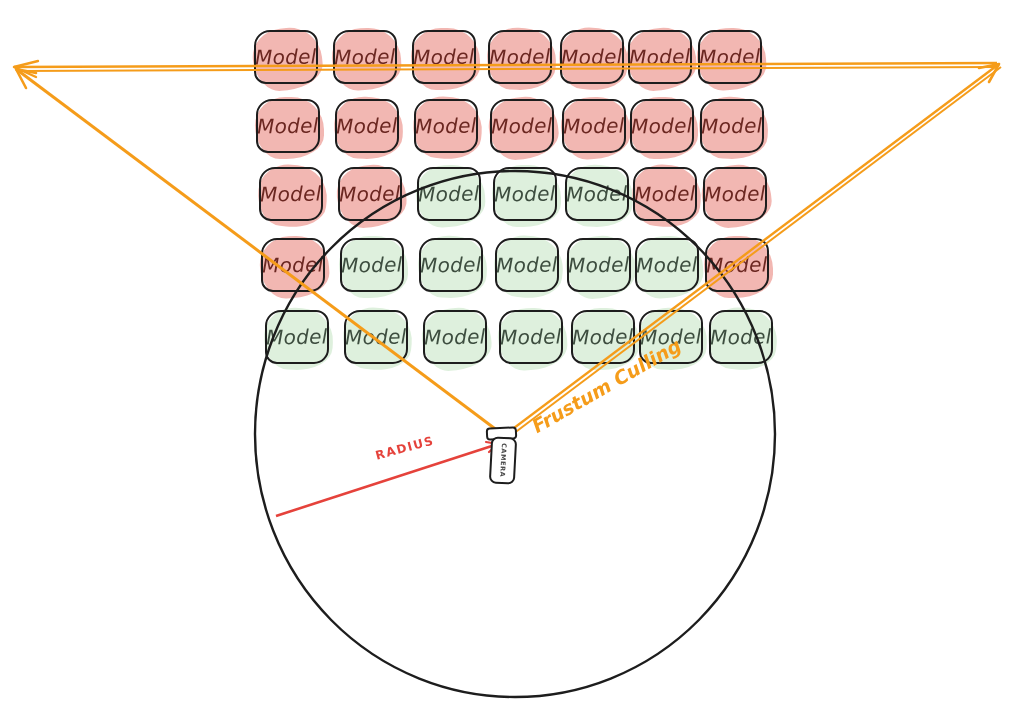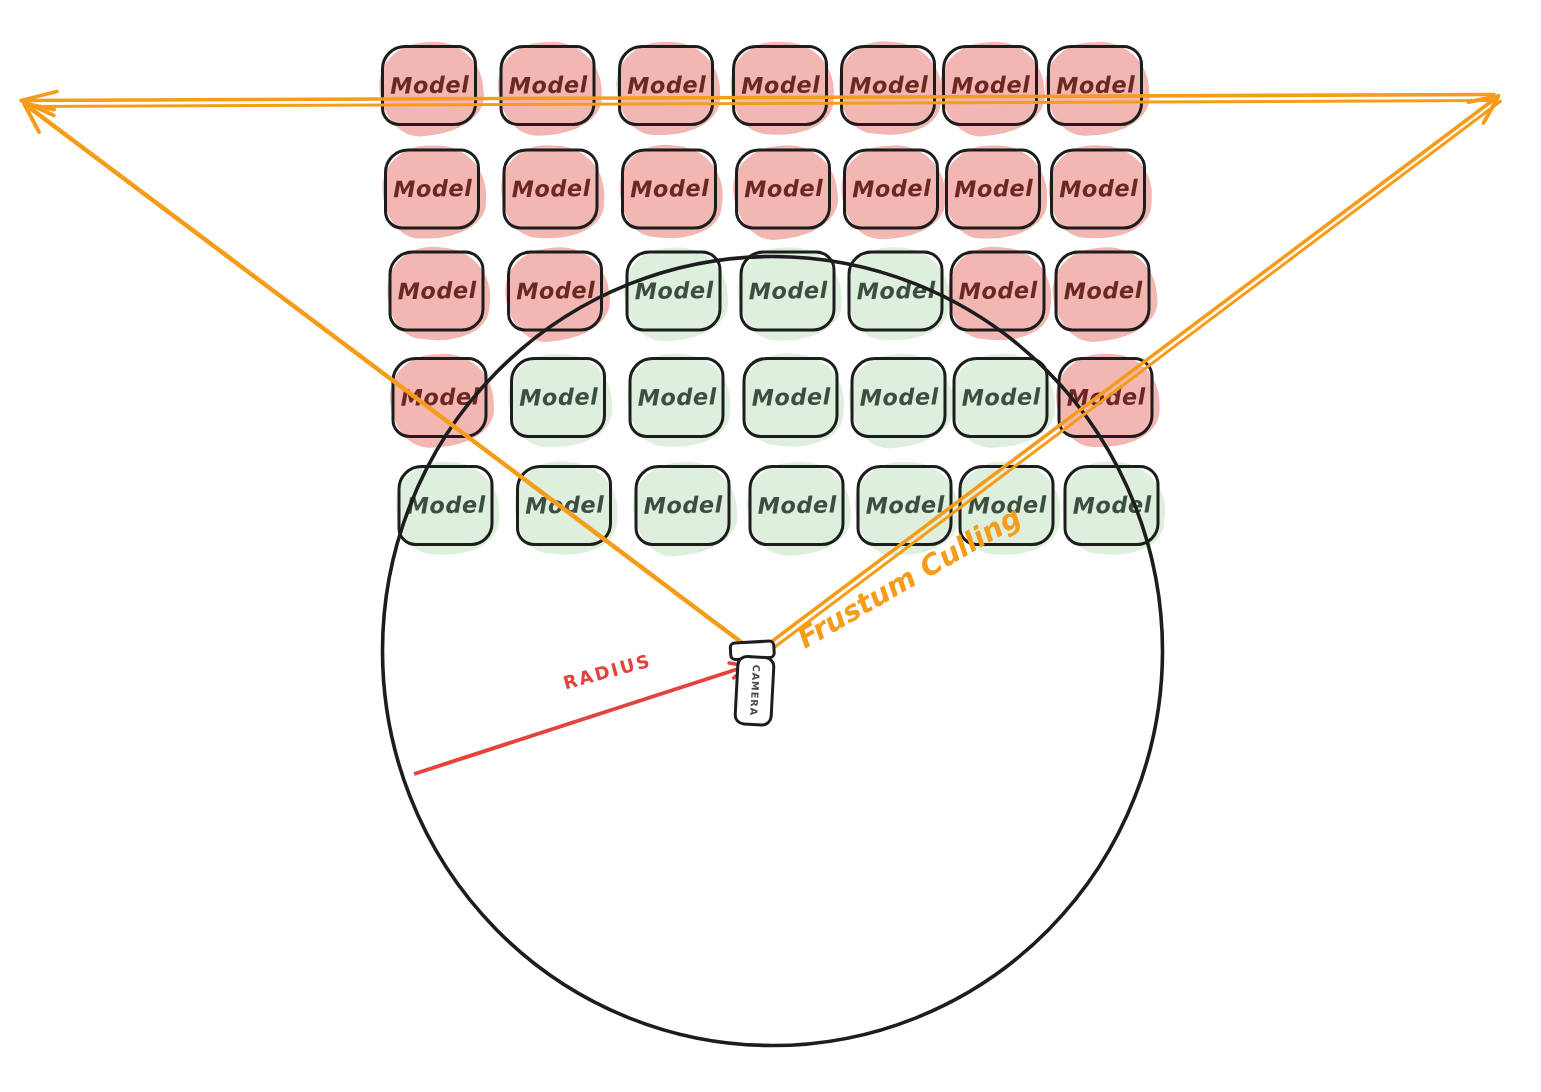--- a/index.html
+++ b/index.html
@@ -29,23 +29,22 @@
   }
   .model-box::before{
     content:"";position:absolute;z-index:-1;
     inset:-4px -6px -8px -3px;
     border-radius:48% 52% 60% 40% / 50% 58% 42% 60%;
     transform:rotate(var(--rot,0deg));
   }
   .model-box.culled::before{background:var(--culled-fill);}
   .model-box.visible::before{background:var(--visible-fill);}
   .model-box span{
-    font-size:15px;font-style:italic;letter-spacing:.3px;
+    font-size:20px;font-style:italic;letter-spacing:.3px;
     transform:rotate(-1deg);
-    font-weight:bold;
   }
   .model-box.culled span{color:var(--culled-text);}
   .model-box.visible span{color:var(--visible-text);}
 
   
   svg.lines{position:absolute;inset:0;z-index:2;pointer-events:none;}
 
   
   .frustum-label{
     position:absolute;left:528px;top:418px;z-index:3;

